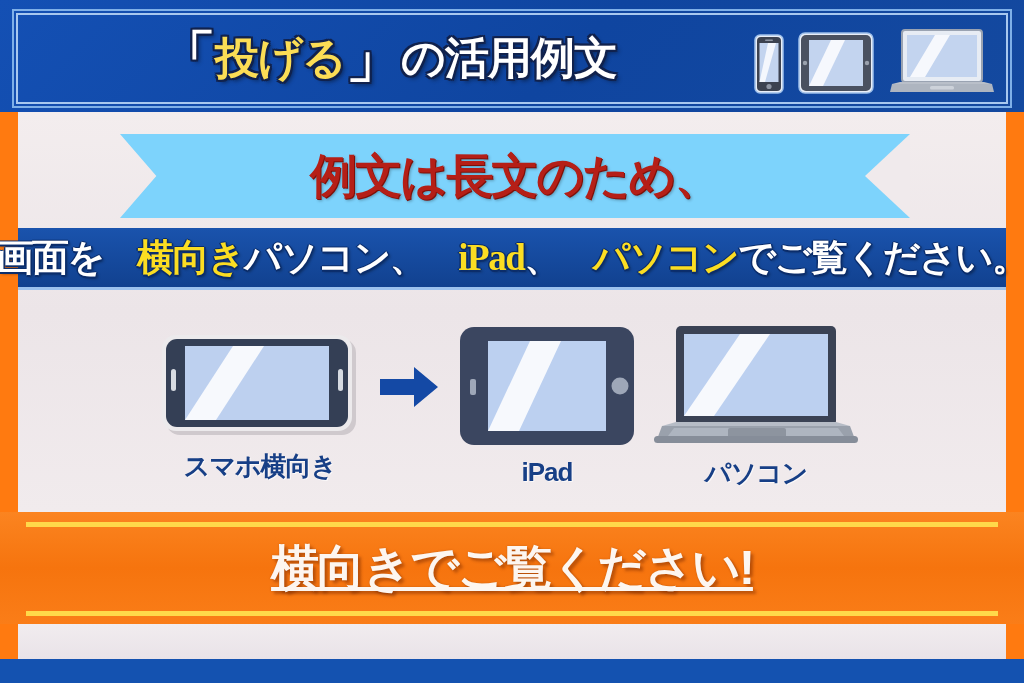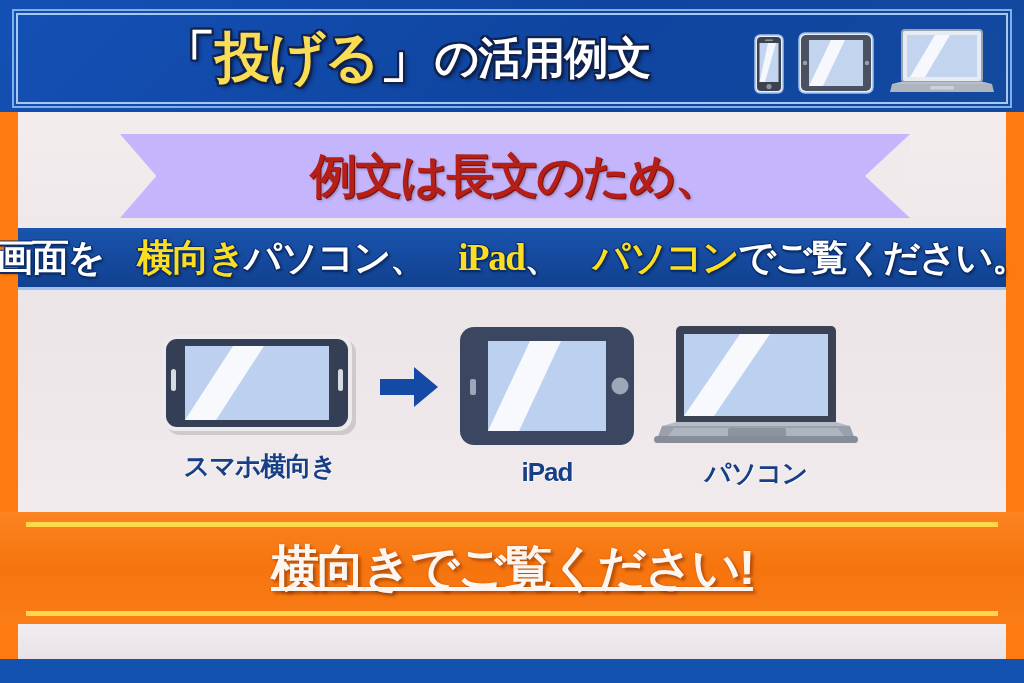--- a/index.html
+++ b/index.html
@@ -29,41 +29,41 @@
     white-space:nowrap;
   }
   .ht-seg{
     font-weight:bold; letter-spacing:-1px;
     text-shadow:
       2px 0 0 #11224d,-2px 0 0 #11224d,0 2px 0 #11224d,0 -2px 0 #11224d,
       2px 2px 0 #11224d,-2px 2px 0 #11224d,2px -2px 0 #11224d,-2px -2px 0 #11224d,
       3px 3px 4px rgba(0,0,0,.45);
   }
   .ht-bracket{ color:#ffffff; font-size:56px; }
-  .ht-yellow { color:#fbdd55; font-size:55px; }
+  .ht-yellow { color:#fbdd55; font-size:44px; }
   .ht-white  { color:#ffffff; font-size:44px; }
 
   
   .hdr-devices{
     position:absolute; right:28px; top:22px; height:72px;
     display:flex; align-items:flex-end; gap:14px;
   }
 
   
   .body-area{
     position:absolute; left:18px; top:112px; width:988px; height:400px;
     background:#f0eaec;
     background-image:linear-gradient(180deg,#f3edee 0%,#ece5e8 50%,#f1ebed 100%);
   }
 
   
   .ribbon-wrap{ position:absolute; left:18px; top:134px; width:988px; height:84px; }
   .ribbon{
     position:absolute; left:102px; top:0; width:790px; height:84px;
-    background:#c4b5fd;
+    background:#7dd3fc;
     clip-path:polygon(0 0, 100% 0, 100% 100%, 0 100%, 4.6% 50%);
   }
   .ribbon::after{
     content:""; position:absolute; right:0; top:0; width:45px; height:84px;
     background:#f0eaec;
     clip-path:polygon(100% 0, 100% 100%, 0 50%);
   }
   .ribbon-text{
     position:absolute; left:0; top:0; width:790px; height:84px;
     display:flex; align-items:center; justify-content:center;

